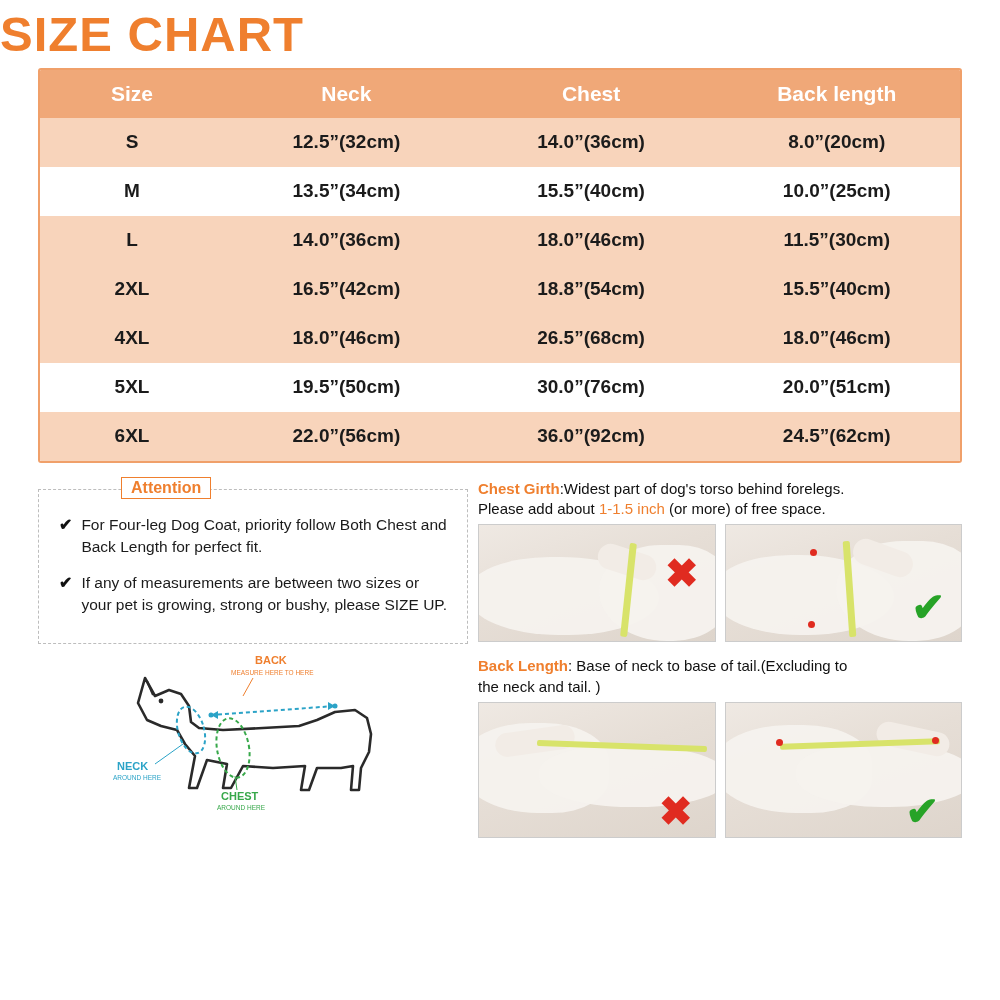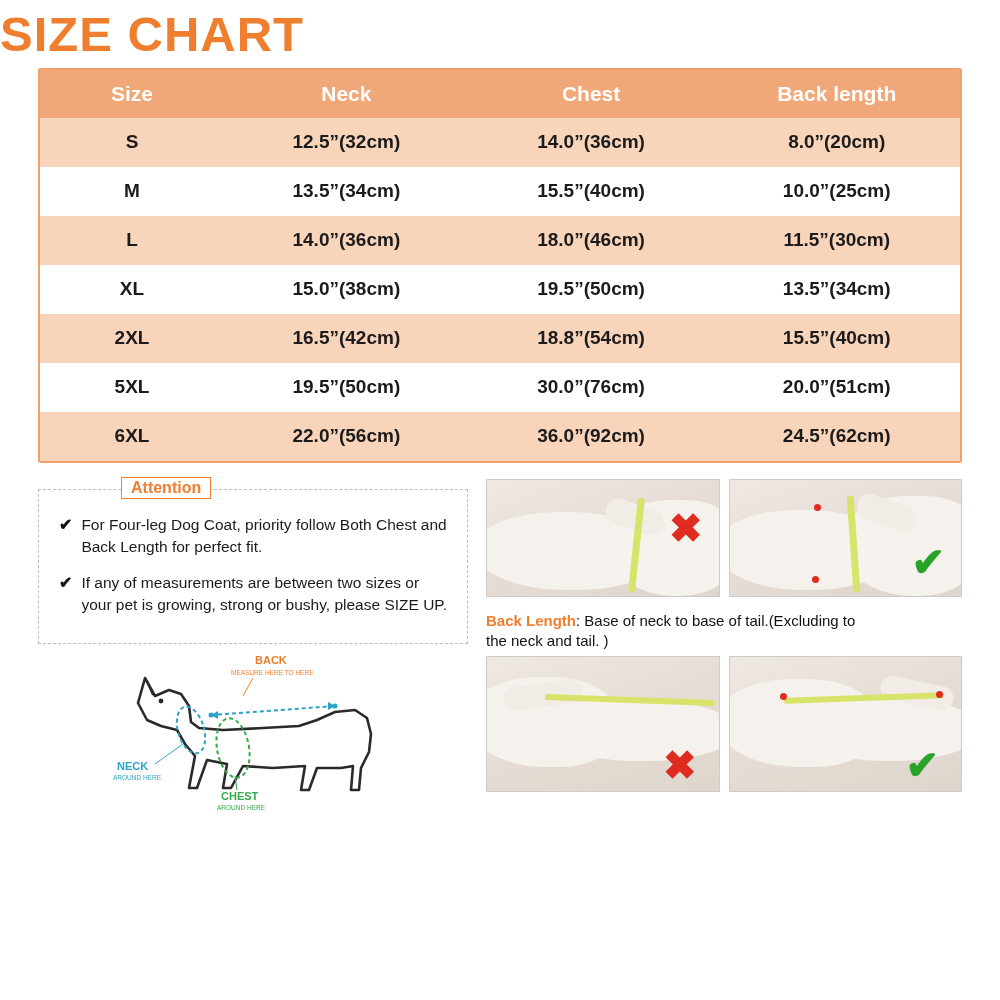--- a/index.html
+++ b/index.html
@@ -58,21 +58,21 @@
   table.size-table tr.even td { background: #ffffff; }
   table.size-table col.c0 { width: 20%; }
   table.size-table col.c1 { width: 26.6%; }
   table.size-table col.c2 { width: 26.6%; }
   table.size-table col.c3 { width: 26.8%; }
 
   
   .lower {
     display: flex;
     margin: 16px 38px 0 38px;
-    gap: 18px;
+    gap: 10px;
   }
   .left-col { width: 430px; position: relative; }
   .right-col { flex: 1; }
 
   
   .attention-box {
     border: 1px dashed #bdbdbd;
     padding: 14px 14px 14px 12px;
     position: relative;
     margin-top: 10px;
@@ -205,31 +205,31 @@
           <td>13.5”(34cm)</td>
           <td>15.5”(40cm)</td>
           <td>10.0”(25cm)</td>
         </tr>
         <tr class="odd">
           <td>L</td>
           <td>14.0”(36cm)</td>
           <td>18.0”(46cm)</td>
           <td>11.5”(30cm)</td>
         </tr>
-        <tr class="even">
-          <td>XL</td>
-          <td>15.0”(38cm)</td>
-          <td>19.5”(50cm)</td>
-          <td>13.5”(34cm)</td>
-        </tr>
         <tr class="odd">
           <td>2XL</td>
           <td>16.5”(42cm)</td>
           <td>18.8”(54cm)</td>
           <td>15.5”(40cm)</td>
+        </tr>
+        <tr class="odd">
+          <td>4XL</td>
+          <td>18.0”(46cm)</td>
+          <td>26.5”(68cm)</td>
+          <td>18.0”(46cm)</td>
         </tr>
         <tr class="even">
           <td>5XL</td>
           <td>19.5”(50cm)</td>
           <td>30.0”(76cm)</td>
           <td>20.0”(51cm)</td>
         </tr>
         <tr class="odd">
           <td>6XL</td>
           <td>22.0”(56cm)</td>
@@ -290,20 +290,24 @@
 
           <path d="M150 30 L140 48" stroke="#ef7f2e" stroke-width="1" fill="none"></path>
           <path d="M52 116 L80 96" stroke="#2ba3c7" stroke-width="1" fill="none"></path>
           <path d="M134 142 L132 128" stroke="#37a84a" stroke-width="1" fill="none"></path>
         </svg>
       </div>
     </div>
 
     <div class="right-col">
 
+      <div class="sec-head">
+        <span class="lead">Chest Girth</span><span>:Widest part of dog's torso behind forelegs.</span><br>
+        <span>Please add about </span><span class="hl">1-1.5 inch</span><span> (or more) of free space.</span>
+      </div>
 
       <div class="photo-row">
         <div class="photo">
           <div class="blob" style="left:-10px; top:32px; width:190px; height:78px;"></div>
           <div class="blob" style="left:120px; top:20px; width:130px; height:96px; border-radius:50% 40% 45% 55%;"></div>
           <div class="arm" style="left:118px; top:24px; width:60px; height:26px; transform:rotate(18deg);"></div>
           <div class="tape" style="left:146px; top:18px; width:7px; height:94px; transform:rotate(6deg);"></div>
           <span class="mark x" style="right:16px; top:28px;">✖</span>
         </div>
         <div class="photo">

